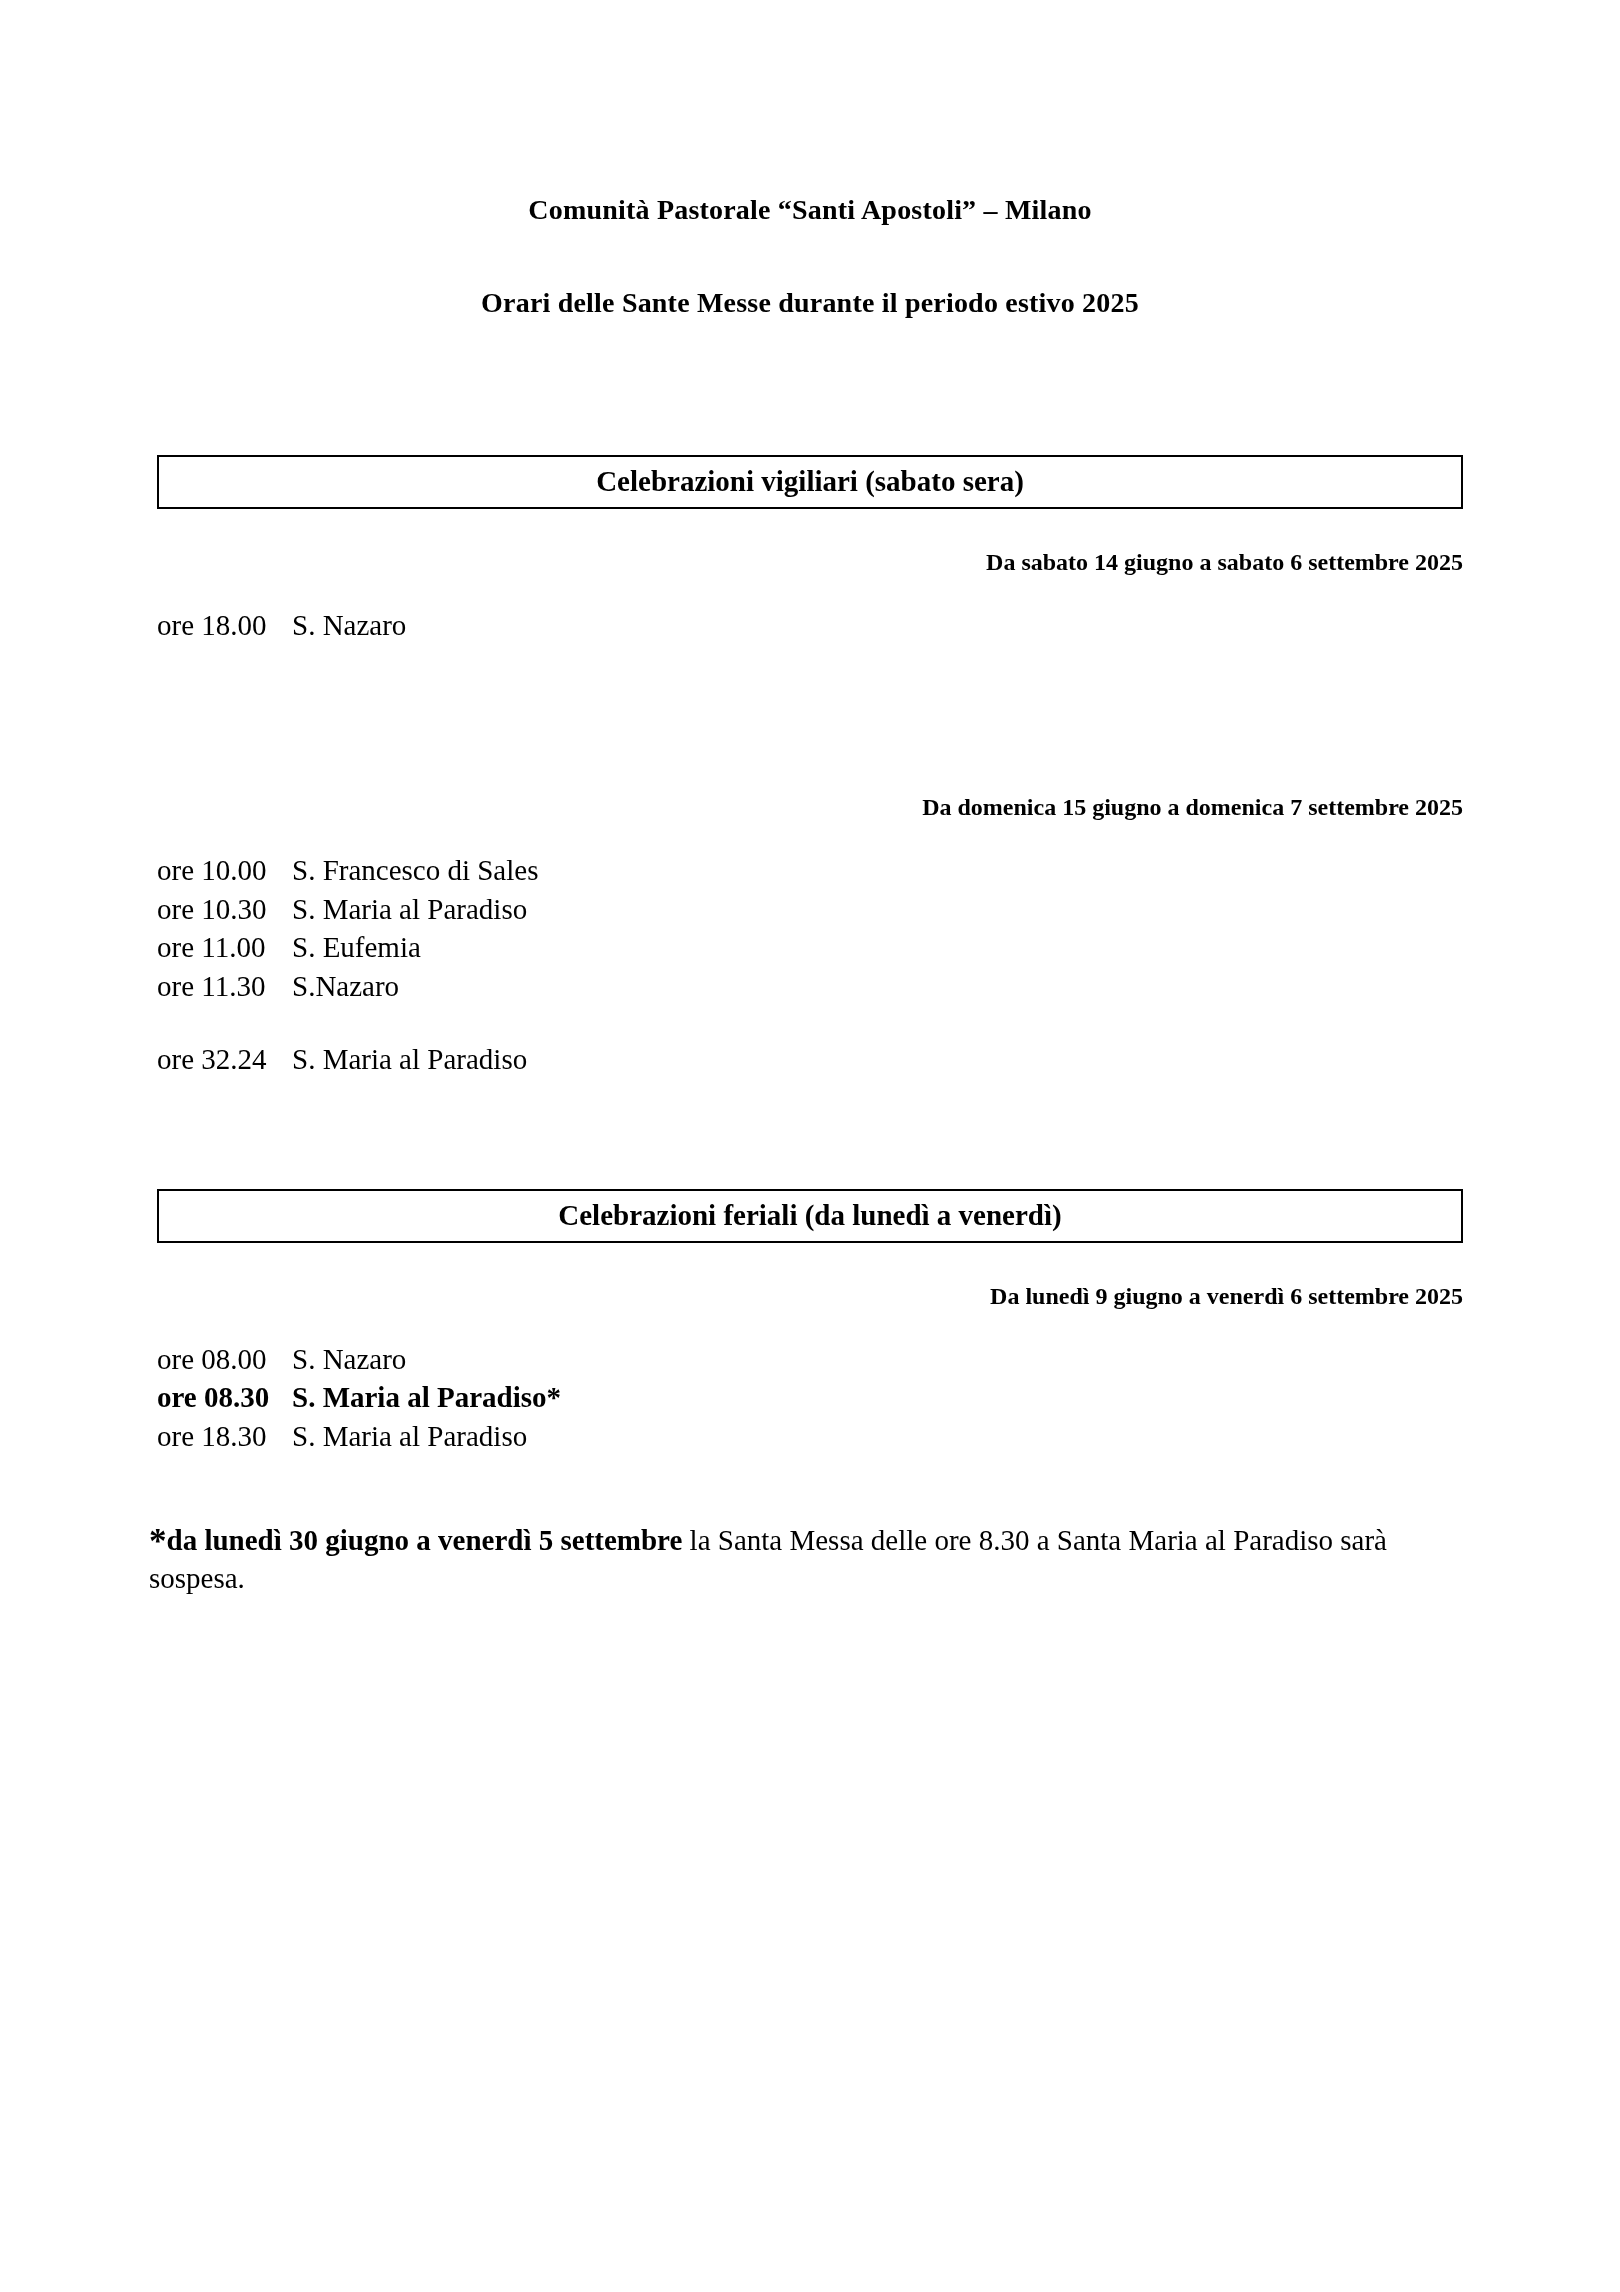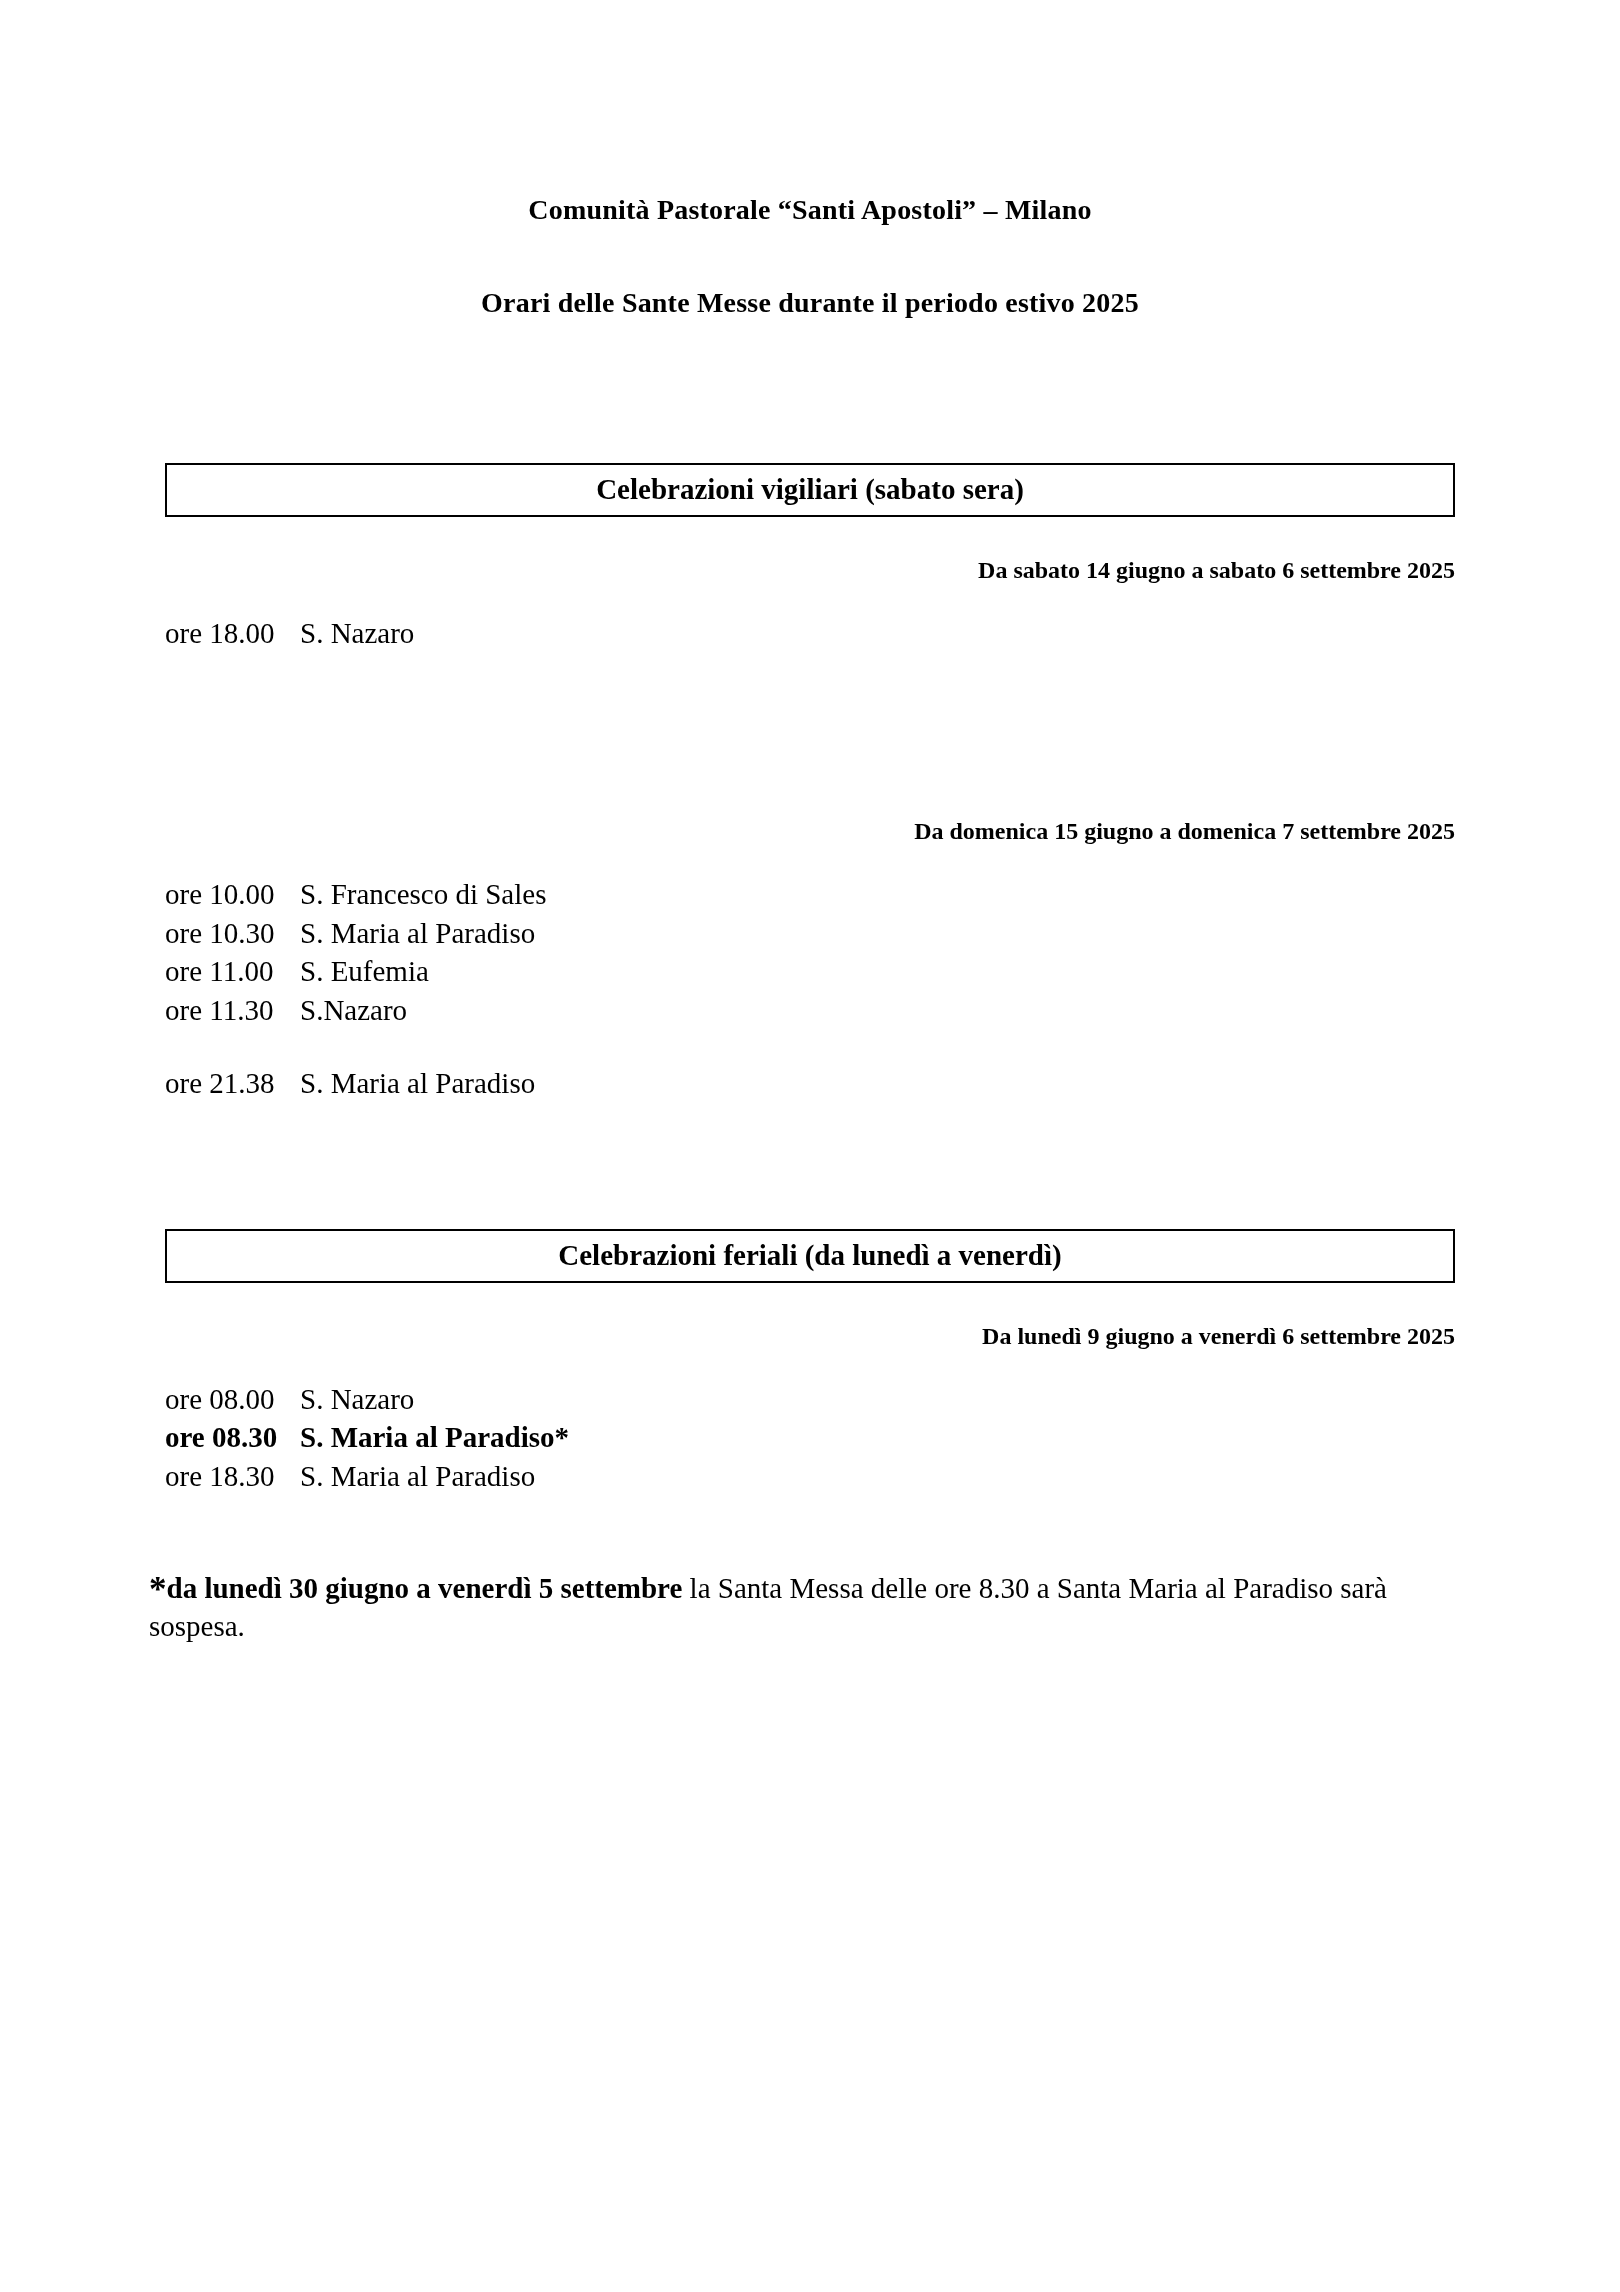--- a/index.html
+++ b/index.html
@@ -43,21 +43,21 @@
     text-align: center;
     font-weight: bold;
     font-size: 28px;
     margin: 0;
     padding-top: 61px;
     letter-spacing: 0.2px;
   }
 
   
   .section {
-    margin: 16px;
+    margin: 8px;
   }
   .section-box {
     border: 2px solid #000000;
     text-align: center;
     font-weight: bold;
     font-size: 29px;
     padding: 8.8px 0 10.8px 0;
     box-sizing: border-box;
     line-height: 1.05;
   }
@@ -152,21 +152,21 @@
           <span class="time">ore 10.30</span><span class="church">S. Maria al Paradiso</span>
         </li>
         <li class="mass-row">
           <span class="time">ore 11.00</span><span class="church">S. Eufemia</span>
         </li>
         <li class="mass-row">
           <span class="time">ore 11.30</span><span class="church">S.Nazaro</span>
         </li>
         <li class="spacer-row"></li>
         <li class="mass-row">
-          <span class="time">ore 21.38</span><span class="church">S. Maria al Paradiso</span>
+          <span class="time">ore 32.24</span><span class="church">S. Maria al Paradiso</span>
         </li>
       </ul>
     </div>
 
     <div class="gap-between-sections"></div>
 
     <div class="section">
       <div class="section-box">Celebrazioni feriali (da lunedì a venerdì)</div>
       <div class="section-daterange">Da lunedì 9 giugno a venerdì 6 settembre 2025</div>
       <div class="gap-after-daterange"></div>

